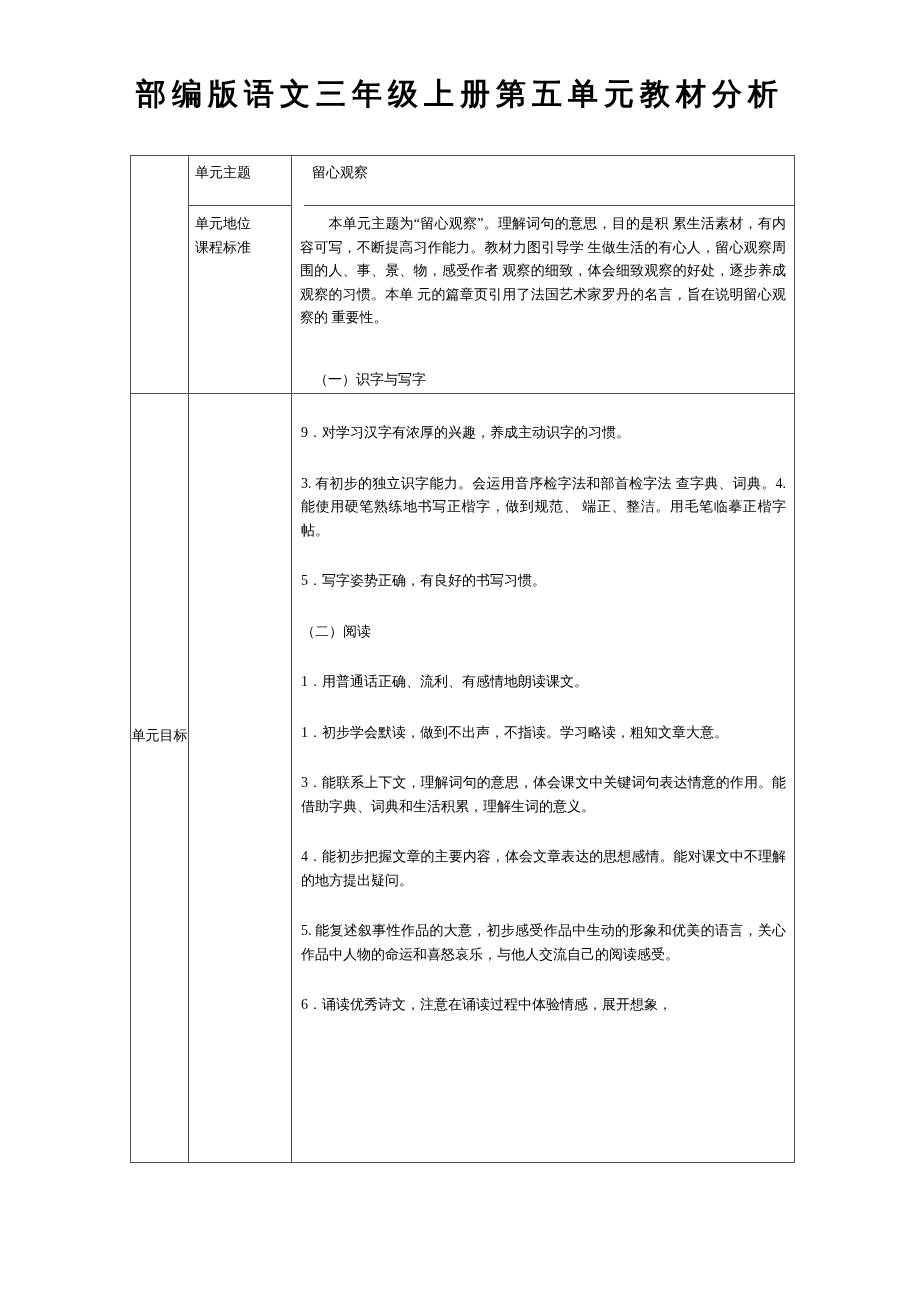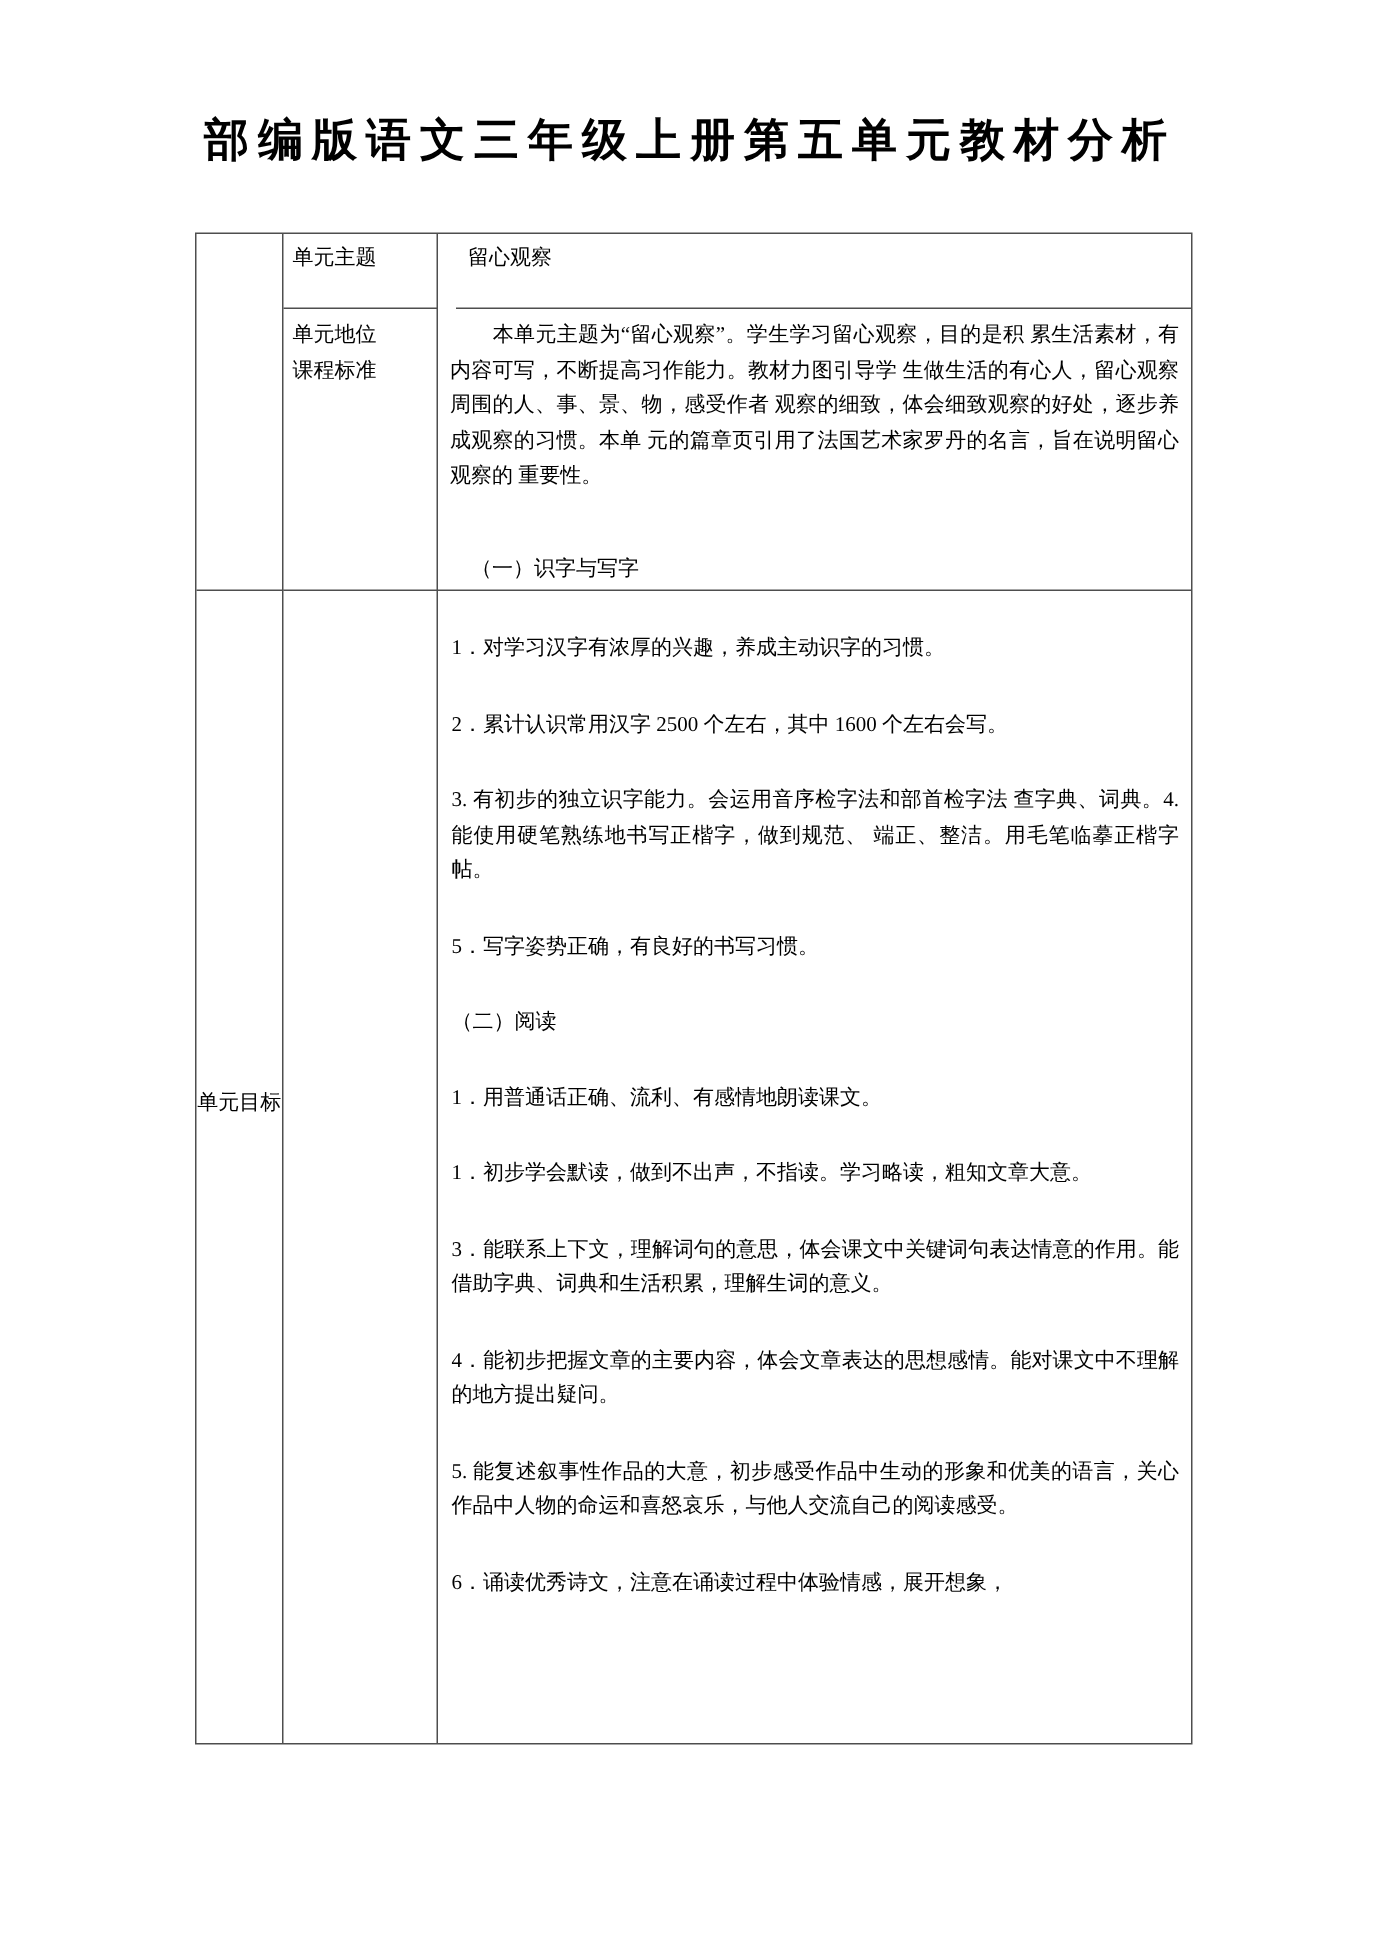--- a/index.html
+++ b/index.html
@@ -112,31 +112,30 @@
     <div class="cell cell-theme-value b-b">
       <span>留心观察</span>
     </div>
 
     <div class="cell cell-row2-labels b-r b-b">
       <span class="row-label">单元地位</span>
       <span class="row-label">课程标准</span>
     </div>
 
     <div class="cell cell-row2-content b-b">
-      <p class="paragraph">　　本单元主题为“留心观察”。学生学习留心观察，目的是积 累生活素材，有内容可写，不断提高习作能力。教材力图引导学 生做生活的有心人，留心观察周围的人、事、景、物，感受作者 观察的细致，体会细致观察的好处，逐步养成观察的习惯。本单 元的篇章页引用了法国艺术家罗丹的名言，旨在说明留心观察的 重要性。</p>
+      <p class="paragraph">　　本单元主题为“留心观察”。理解词句的意思，目的是积 累生活素材，有内容可写，不断提高习作能力。教材力图引导学 生做生活的有心人，留心观察周围的人、事、景、物，感受作者 观察的细致，体会细致观察的好处，逐步养成观察的习惯。本单 元的篇章页引用了法国艺术家罗丹的名言，旨在说明留心观察的 重要性。</p>
       <p class="standards-line">　（一）识字与写字</p>
     </div>
 
     <div class="cell cell-goals-label b-r">
       <span>单元目标</span>
     </div>
     <div class="cell cell-row3-mid b-r"></div>
     <div class="cell cell-goals-content">
-        <p class="goal-item">1．对学习汉字有浓厚的兴趣，养成主动识字的习惯。</p>
-        <p class="goal-item">2．累计认识常用汉字 2500 个左右，其中 1600 个左右会写。</p>
+        <p class="goal-item">9．对学习汉字有浓厚的兴趣，养成主动识字的习惯。</p>
         <p class="goal-item">3. 有初步的独立识字能力。会运用音序检字法和部首检字法 查字典、词典。4. 能使用硬笔熟练地书写正楷字，做到规范、 端正、整洁。用毛笔临摹正楷字帖。</p>
         <p class="goal-item">5．写字姿势正确，有良好的书写习惯。</p>
         <p class="goal-item">（二）阅读</p>
         <p class="goal-item">1．用普通话正确、流利、有感情地朗读课文。</p>
         <p class="goal-item">1．初步学会默读，做到不出声，不指读。学习略读，粗知文章大意。</p>
         <p class="goal-item">3．能联系上下文，理解词句的意思，体会课文中关键词句表达情意的作用。能借助字典、词典和生活积累，理解生词的意义。</p>
         <p class="goal-item">4．能初步把握文章的主要内容，体会文章表达的思想感情。能对课文中不理解的地方提出疑问。</p>
         <p class="goal-item">5. 能复述叙事性作品的大意，初步感受作品中生动的形象和优美的语言，关心作品中人物的命运和喜怒哀乐，与他人交流自己的阅读感受。</p>
         <p class="goal-item">6．诵读优秀诗文，注意在诵读过程中体验情感，展开想象，</p>
       </div>

